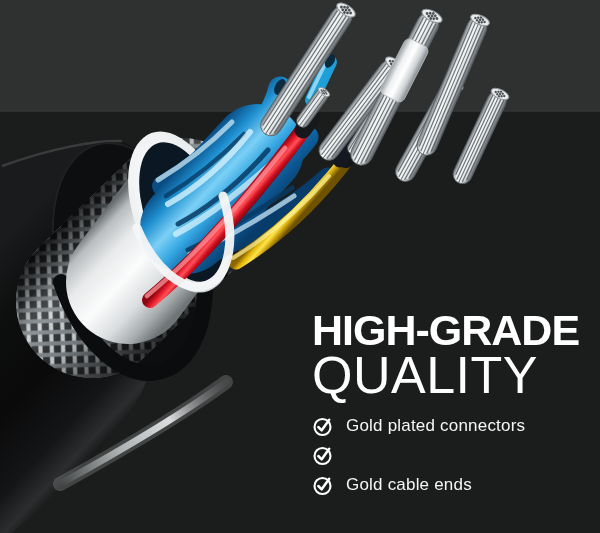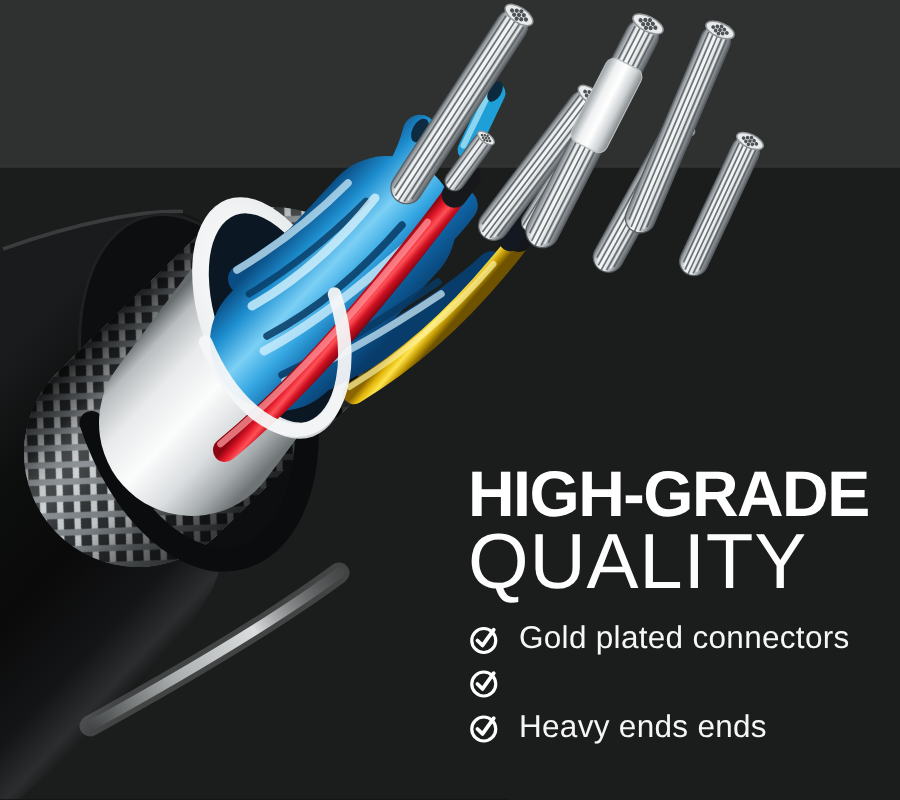--- a/index.html
+++ b/index.html
@@ -13,21 +13,21 @@
   .title-bold{
     font-size:43px;font-weight:800;letter-spacing:-1px;line-height:44px;color:#ffffff;
   }
   .title-light{
     font-size:52px;font-weight:300;letter-spacing:0.5px;line-height:40px;color:#fdfdfd;margin-top:3px;
   }
   ul.features{list-style:none;margin:16px 0 0 0;padding:0;}
   ul.features li{display:flex;align-items:center;height:29.5px;}
   ul.features .check{width:22px;height:22px;flex:0 0 22px;margin-right:12px;}
   ul.features span.flabel{
-    font-size:21px;color:#f6f6f6;letter-spacing:0.2px;font-weight:400;
+    font-size:17px;color:#f6f6f6;letter-spacing:0.2px;font-weight:400;
   }
 </style>
 </head>
 <body>
 
 <div class="stage">
 
 <svg class="scene" width="600" height="533" viewBox="0 0 600 533">
   <defs>
     <linearGradient id="jacketGrad" gradientUnits="userSpaceOnUse" x1="30" y1="210" x2="190" y2="360">
@@ -268,18 +268,18 @@
       <svg class="check" viewBox="0 0 22 22" fill="none">
         <circle cx="10.5" cy="12" r="8" stroke="#ffffff" stroke-width="2.1"></circle>
         <path d="M 6.3,12 L 9.7,15.3 L 17.2,4.8" stroke="#ffffff" stroke-width="2.5" stroke-linecap="round" stroke-linejoin="round"></path>
       </svg>
     </li>
     <li>
       <svg class="check" viewBox="0 0 22 22" fill="none">
         <circle cx="10.5" cy="12" r="8" stroke="#ffffff" stroke-width="2.1"></circle>
         <path d="M 6.3,12 L 9.7,15.3 L 17.2,4.8" stroke="#ffffff" stroke-width="2.5" stroke-linecap="round" stroke-linejoin="round"></path>
       </svg>
-      <span class="flabel">Heavy ends ends</span>
+      <span class="flabel">Gold cable ends</span>
     </li>
   </ul>
 </div>
 
 </div>
 
 </body></html>

